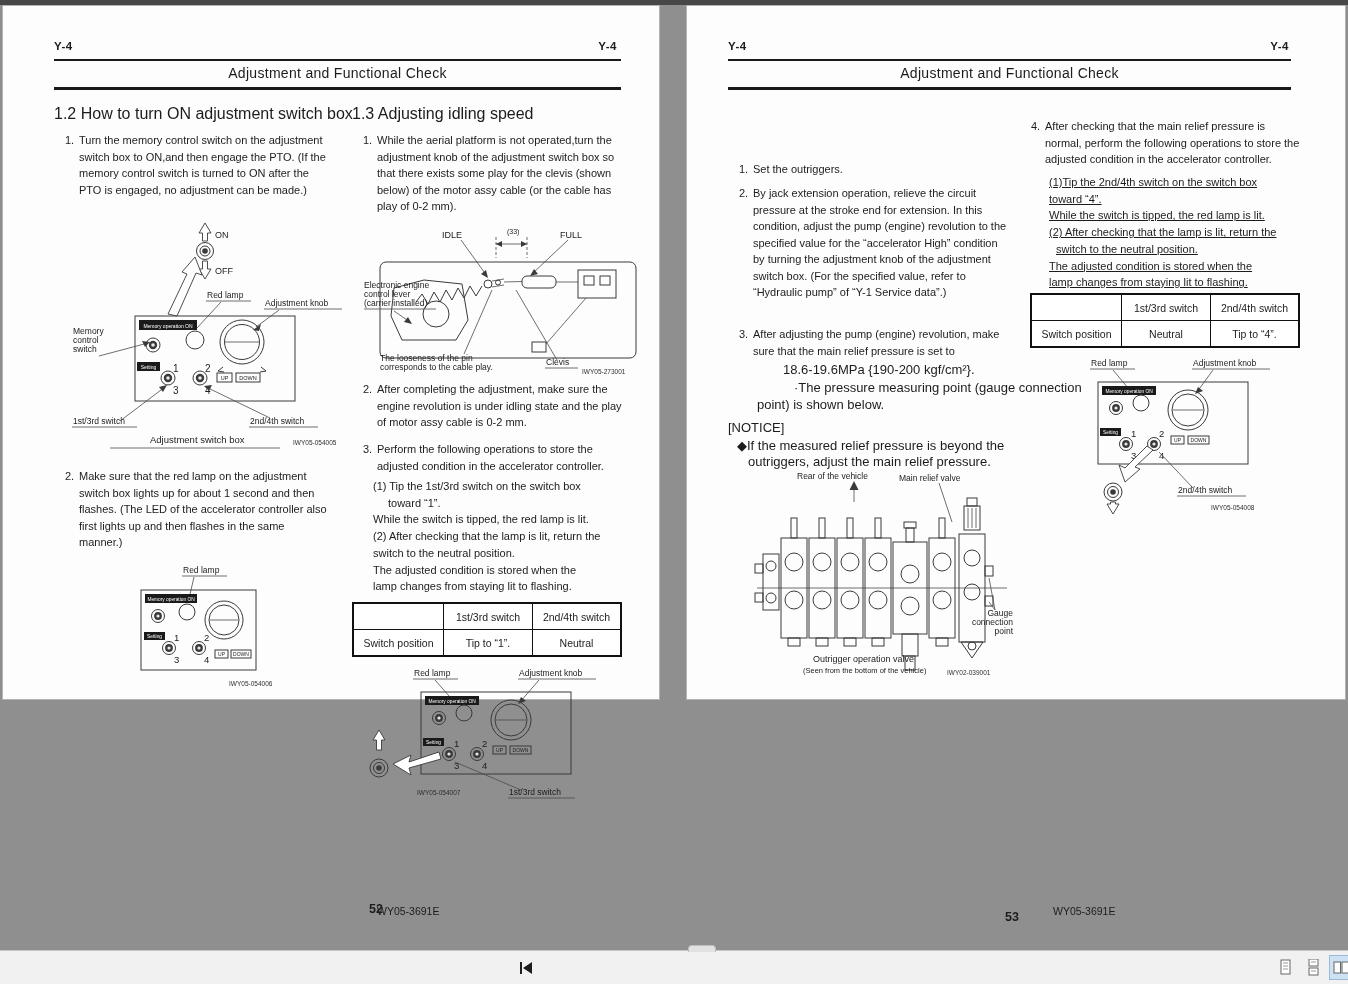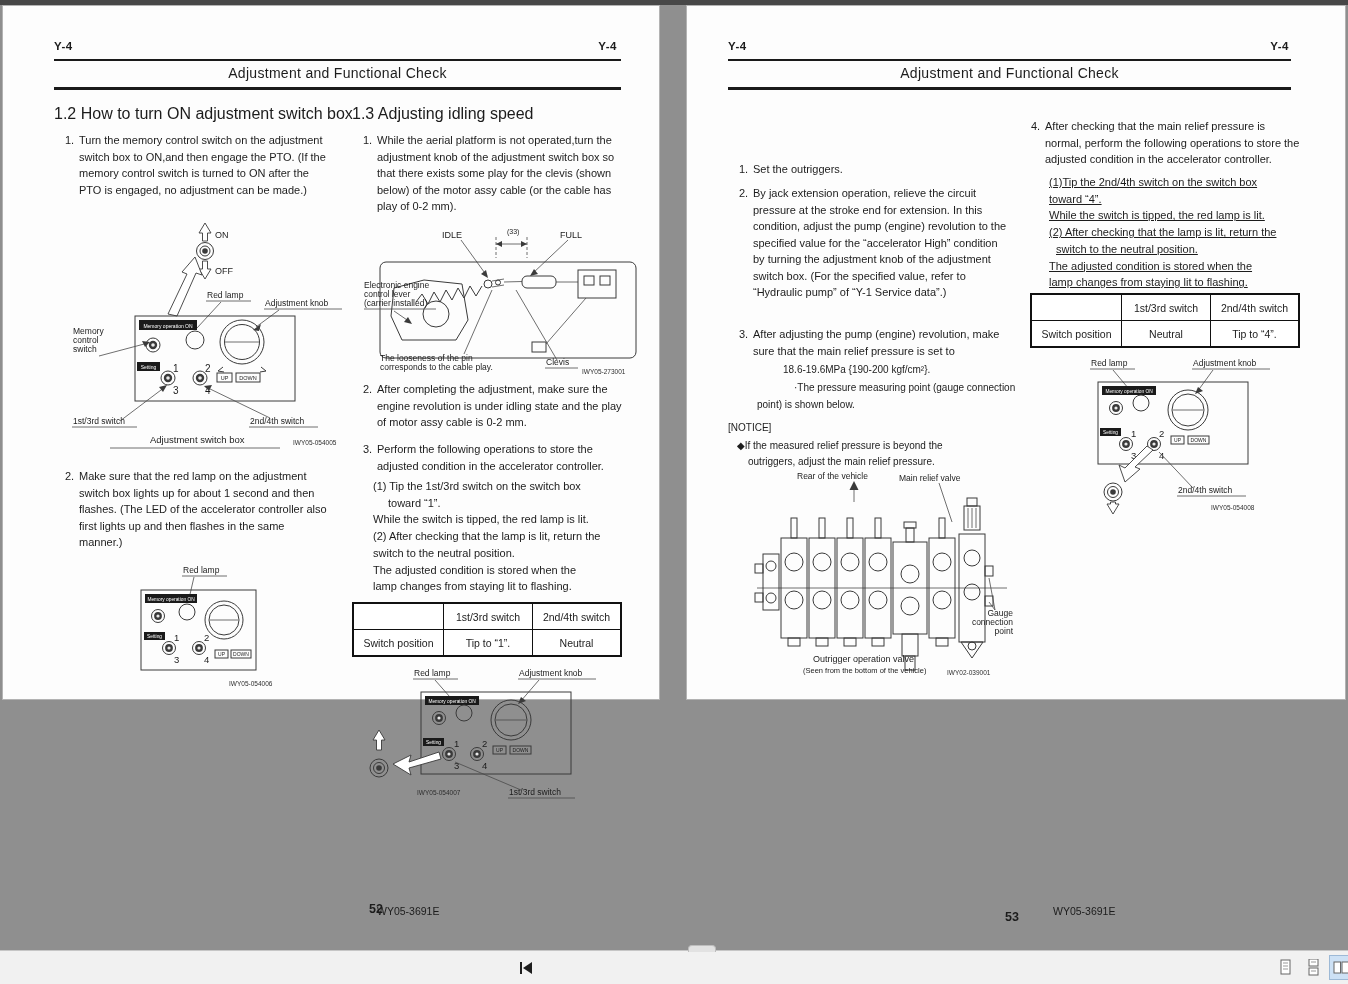--- a/index.html
+++ b/index.html
@@ -15,21 +15,21 @@
   .doc-title{font-size:14px;text-align:center;letter-spacing:.3px;}
   .sec-title{font-size:16px;}
   .para{position:absolute;display:flex;font-size:11px;line-height:16.5px;}
   .pnum{width:14px;flex:none;}
   .ptxt{flex:1;}
   .h14{position:absolute;display:flex;font-size:12px;line-height:14.5px;}
   .h14 .pnum{width:27px;}
   .steps{position:absolute;font-size:11px;line-height:16.7px;}
   .ind{margin-left:15px;}
   .ind-s{margin-left:7px;}
-  .line{position:absolute;font-size:10px;line-height:16.5px;}
+  .line{position:absolute;font-size:13px;line-height:16.5px;}
   .tbl{position:absolute;display:grid;border:2px solid #111;background:#fff;font-size:10.5px;}
   .tbl div{border-left:1px solid #111;border-top:1px solid #111;height:25px;
            display:flex;align-items:center;justify-content:center;}
   .tbl div:nth-child(3n+1){border-left:none;}
   .tbl div:nth-child(-n+3){border-top:none;}
   .fig{position:absolute;}
   .fig svg{display:block;}
   svg text{fill:#1c1c1c;font-family:"Liberation Sans",sans-serif;}
   .s{fill:none;stroke:#3a3a3a;stroke-width:1;}
   .sf{fill:#fff;stroke:#3a3a3a;stroke-width:.9;}

